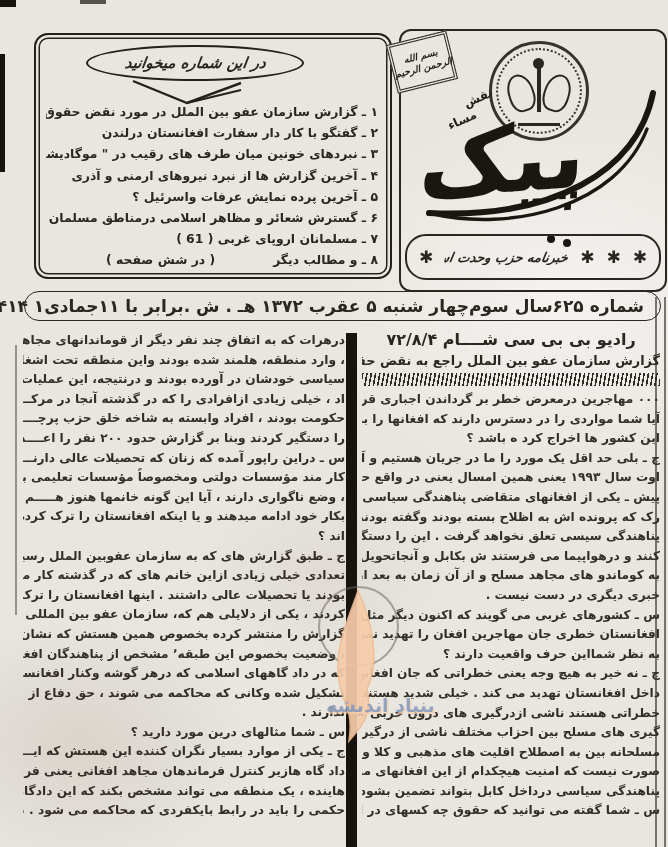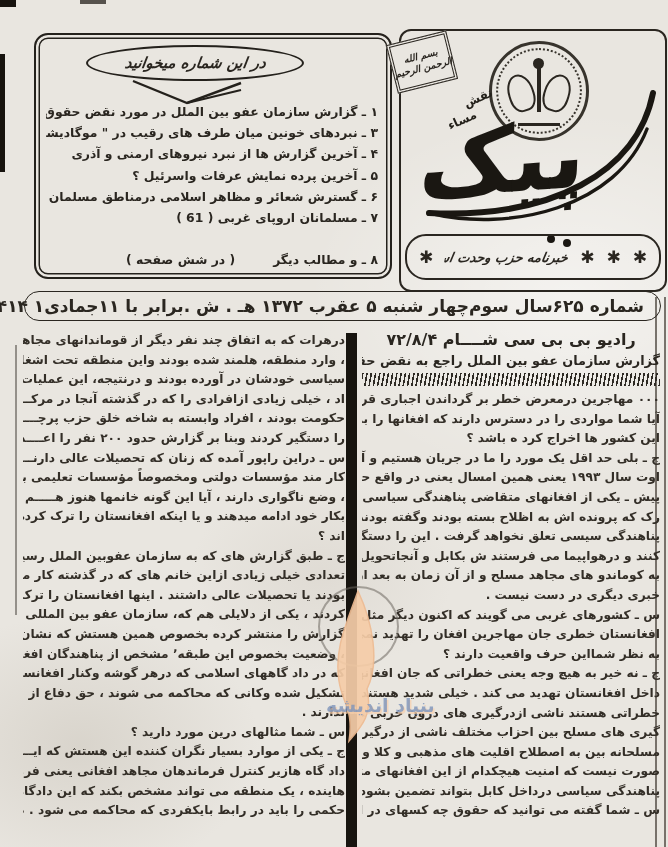--- a/index.html
+++ b/index.html
@@ -28,21 +28,21 @@
   .toc-oval{position:absolute;left:50px;top:10px;width:214px;height:32px;
     border:2px solid #24211c;border-radius:50%;display:flex;align-items:center;justify-content:center;}
   .toc-oval span{font-size:15px;font-weight:bold;font-style:italic;transform:skewX(-8deg);
     direction:rtl;white-space:nowrap;}
   .toc-arrow{position:absolute;left:95px;top:44px;}
   .toc-list{position:absolute;left:10px;right:12px;top:66px;direction:rtl;}
   .toc-list .toc-item{font-size:12.4px;font-weight:bold;line-height:21.2px;text-align:right;
     white-space:nowrap;overflow:hidden;}
   .toc-footer{position:absolute;left:10px;right:12px;top:214px;direction:rtl;display:flex;
     font-size:12.4px;font-weight:bold;line-height:21px;}
-  .toc-pages{margin-right:38px;}
+  .toc-pages{margin-right:58px;}
 
   
   .masthead{position:absolute;left:399px;top:29px;width:264px;height:259px;
     border:2px solid #2a2620;border-radius:12px;}
   .emblem{position:absolute;left:88px;top:10px;width:94px;height:94px;border:3px solid #37332c;
     border-radius:50%;}
   .emblem .ring{position:absolute;inset:4px;border:2px dotted #37332c;border-radius:50%;}
   .emblem .rod{position:absolute;left:45px;top:22px;width:4px;height:46px;background:#2a2620;}
   .emblem .knob{position:absolute;left:41px;top:14px;width:11px;height:11px;background:#2a2620;border-radius:50%;}
   .emblem .wing-l,.emblem .wing-r{position:absolute;top:30px;width:22px;height:34px;
@@ -111,20 +111,21 @@
   <section class="toc-box">
     <div class="toc-oval">
       <span>در این شماره میخوانید</span>
     </div>
     <svg class="toc-arrow" width="112" height="28" viewBox="0 0 112 28">
       <polyline points="2,2 56,24 110,4" fill="none" stroke="#24211c" stroke-width="2.4"></polyline>
       <polyline points="56,24 110,11" fill="none" stroke="#24211c" stroke-width="2"></polyline>
     </svg>
     <div class="toc-list">
         <div class="toc-item">۱ ـ گزارش سازمان عفو بین الملل در مورد نقض حقوق بشر ۰۰</div>
+        <div class="toc-item">۲ ـ گفتگو با کار دار سفارت افغانستان درلندن</div>
         <div class="toc-item">۳ ـ نبردهای خونین میان طرف های رقیب در " موگادیشو " ۰۰</div>
         <div class="toc-item">۴ ـ آخرین گزارش ها از نبرد نیروهای ارمنی و آذری</div>
         <div class="toc-item">۵ ـ آخرین پرده نمایش عرفات واسرئیل ؟</div>
         <div class="toc-item">۶ ـ گسترش شعائر و مظاهر اسلامی درمناطق مسلمان ۰۰۰۰۰</div>
         <div class="toc-item">۷ ـ مسلمانان اروپای غربی ( 61 )</div>
       </div>
     <div class="toc-footer">
       <span>۸ ـ و مطالب دیگر</span>
       <span class="toc-pages">( در شش صفحه )</span>
     </div>

